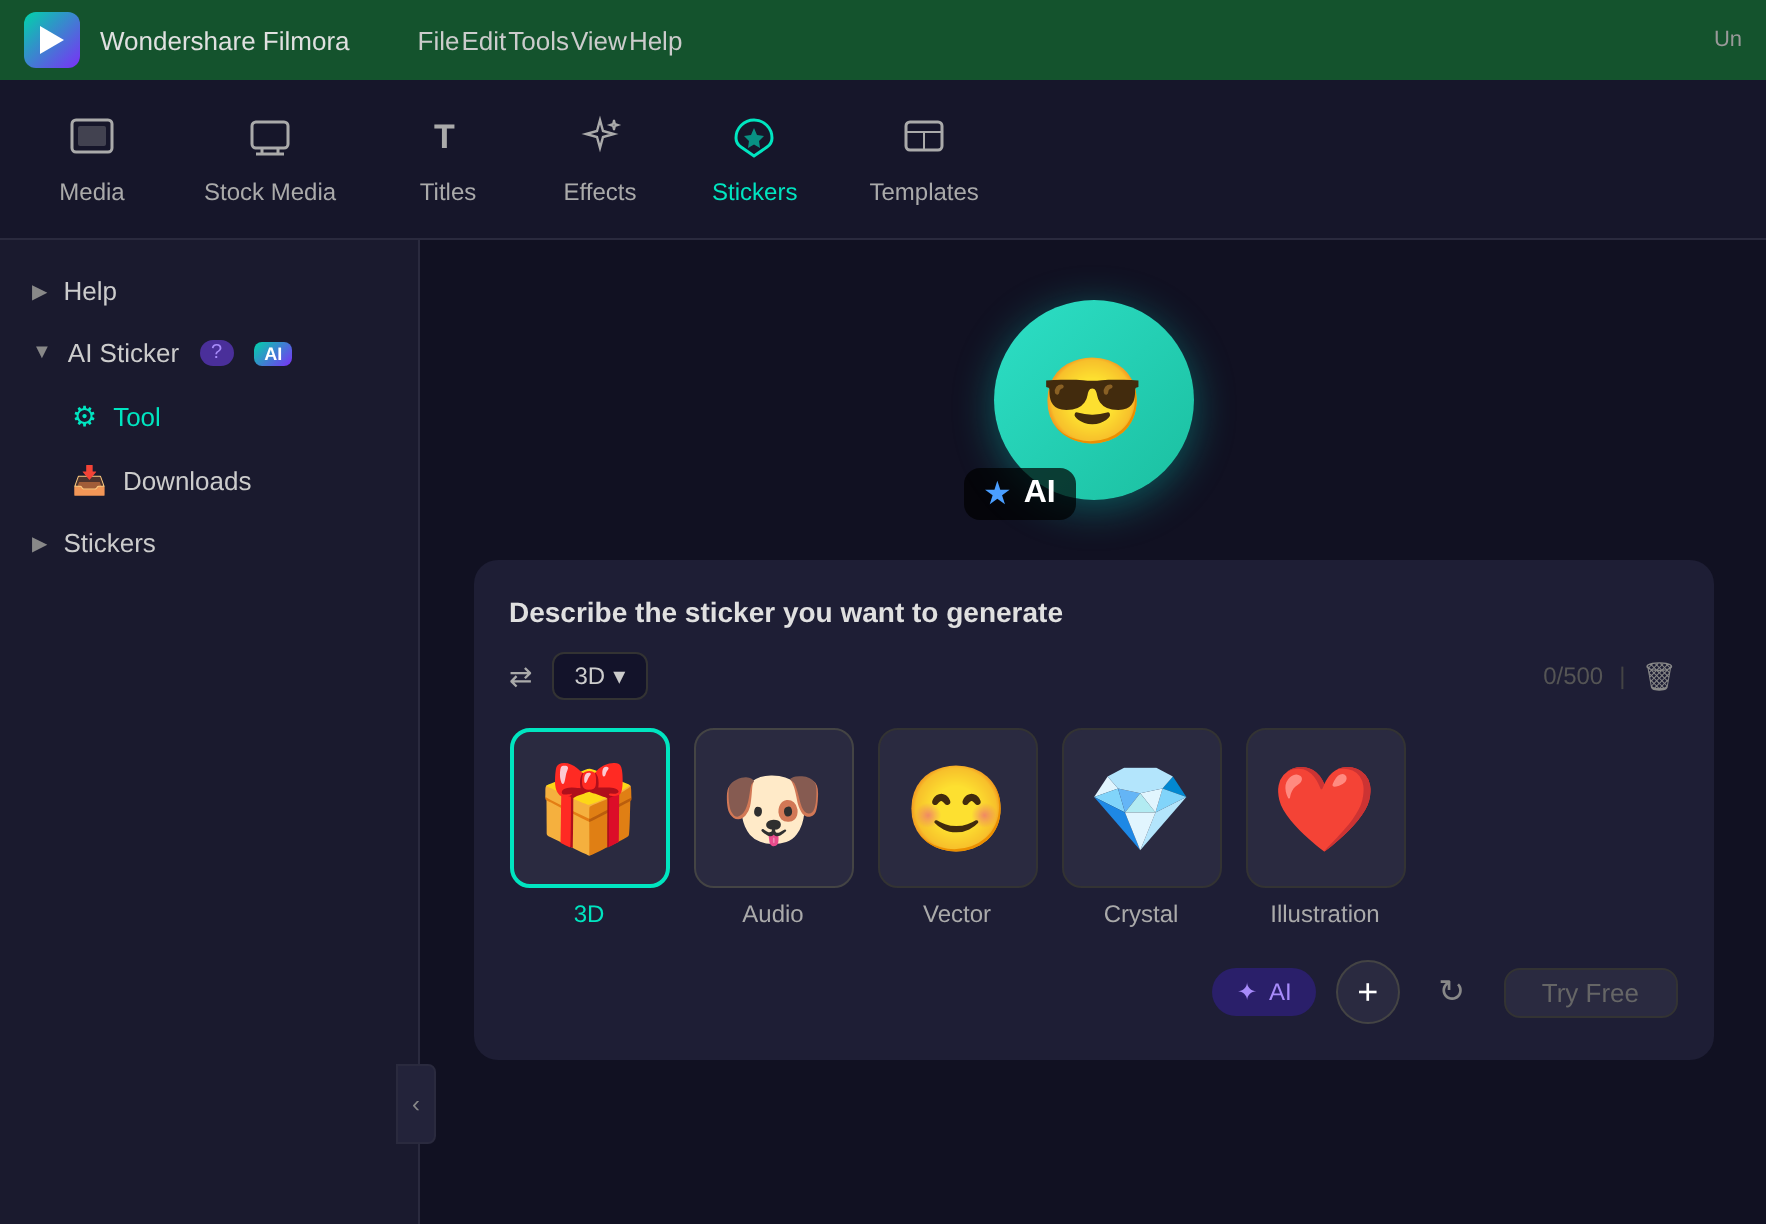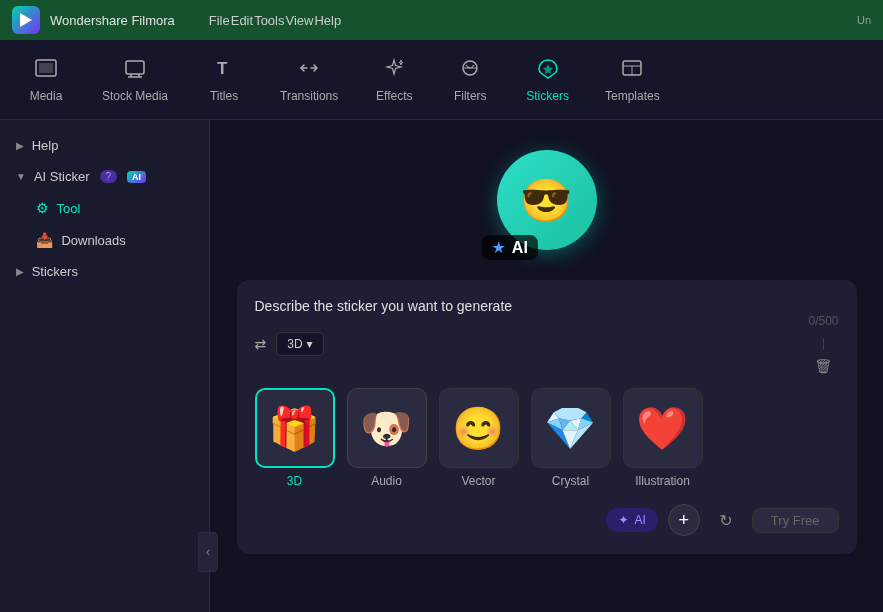--- a/index.html
+++ b/index.html
@@ -226,21 +226,22 @@
     .generate-box {
       width: 100%;
       max-width: 620px;
       background: #1e1e35;
       border-radius: 12px;
       padding: 18px;
     }
     .generate-title {
       font-size: 14px;
       color: #e0e0e0;
-      font-weight: 400;
+      margin-bottom: 12px;
+      font-weight: 700;
     }
     .textarea-wrapper {
       background: #13132a;
       border-radius: 8px;
       padding: 14px;
       margin-bottom: 12px;
       min-height: 60px;
     }
     .placeholder-text {
       color: #555;
@@ -265,21 +266,20 @@
       gap: 4px;
       cursor: pointer;
     }
     .char-count {
       margin-left: auto;
       font-size: 12px;
       color: #555;
       display: flex;
       align-items: center;
       gap: 8px;
-      flex-direction: column;
     }
     .trash-btn {
       color: #888;
       cursor: pointer;
       font-size: 14px;
     }
     .divider-v { color: #444; }
 
     
     .style-grid {
@@ -413,50 +413,31 @@
 
   <div class="nav-item">
     <span class="nav-icon">
       <svg width="24" height="22" viewBox="0 0 24 22" fill="none">
         <text x="5" y="17" font-size="17" fill="#aaa" font-weight="bold">T</text>
       </svg>
     </span>
     <span class="nav-label">Titles</span>
   </div>
 
-  <div class="nav-item">
-    <span class="nav-icon">
-      <svg width="24" height="22" viewBox="0 0 24 22" fill="none">
-        <path d="M4 11 L10 11 M14 11 L20 11 M17 8 L20 11 L17 14" stroke="#aaa" stroke-width="1.5" stroke-linecap="round" stroke-linejoin="round"></path>
-        <path d="M7 8 L4 11 L7 14" stroke="#aaa" stroke-width="1.5" stroke-linecap="round" stroke-linejoin="round"></path>
-      </svg>
-    </span>
-    <span class="nav-label">Transitions</span>
-  </div>
 
   <div class="nav-item">
     <span class="nav-icon">
       <svg width="24" height="22" viewBox="0 0 24 22" fill="none">
         <path d="M12 3 L13.5 8.5 L19 10 L13.5 11.5 L12 17 L10.5 11.5 L5 10 L10.5 8.5 Z" stroke="#aaa" stroke-width="1.2" fill="none"></path>
         <path d="M19 3 L19.5 5 L21 5.5 L19.5 6 L19 8 L18.5 6 L17 5.5 L18.5 5 Z" stroke="#aaa" stroke-width="1" fill="none"></path>
       </svg>
     </span>
     <span class="nav-label">Effects</span>
   </div>
 
-  <div class="nav-item">
-    <span class="nav-icon">
-      <svg width="24" height="22" viewBox="0 0 24 22" fill="none">
-        <circle cx="12" cy="11" r="7" stroke="#aaa" stroke-width="1.5" fill="none"></circle>
-        <path d="M8 8 Q12 14 16 8" stroke="#aaa" stroke-width="1.2" fill="none"></path>
-        <line x1="5" y1="11" x2="19" y2="11" stroke="#aaa" stroke-width="1"></line>
-      </svg>
-    </span>
-    <span class="nav-label">Filters</span>
-  </div>
 
   <div class="nav-item active">
     <span class="nav-icon">
       <svg width="24" height="22" viewBox="0 0 24 22" fill="none">
         <path d="M12 3 C17 3 21 7 21 12 C21 14 20 15.5 18.5 16.5 L12 21 L5.5 16.5 C4 15.5 3 14 3 12 C3 7 7 3 12 3 Z" stroke="#00e5c0" stroke-width="1.5" fill="none"></path>
         <path d="M12 7 L13.5 10.5 L17 11 L14.5 13.5 L15 17 L12 15.3 L9 17 L9.5 13.5 L7 11 L10.5 10.5 Z" fill="#00e5c0" opacity="0.6"></path>
       </svg>
     </span>
     <span class="nav-label">Stickers</span>
   </div>

